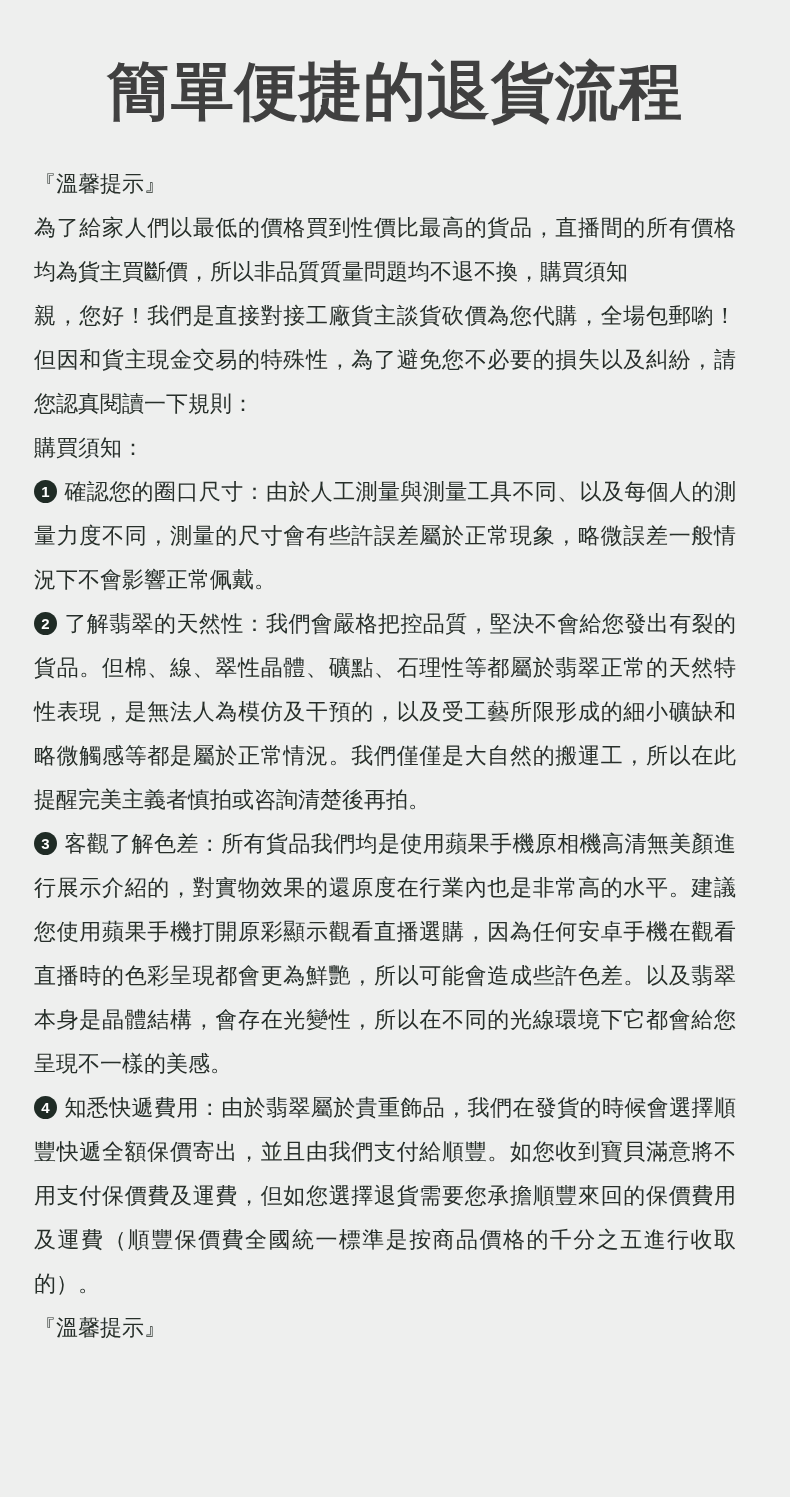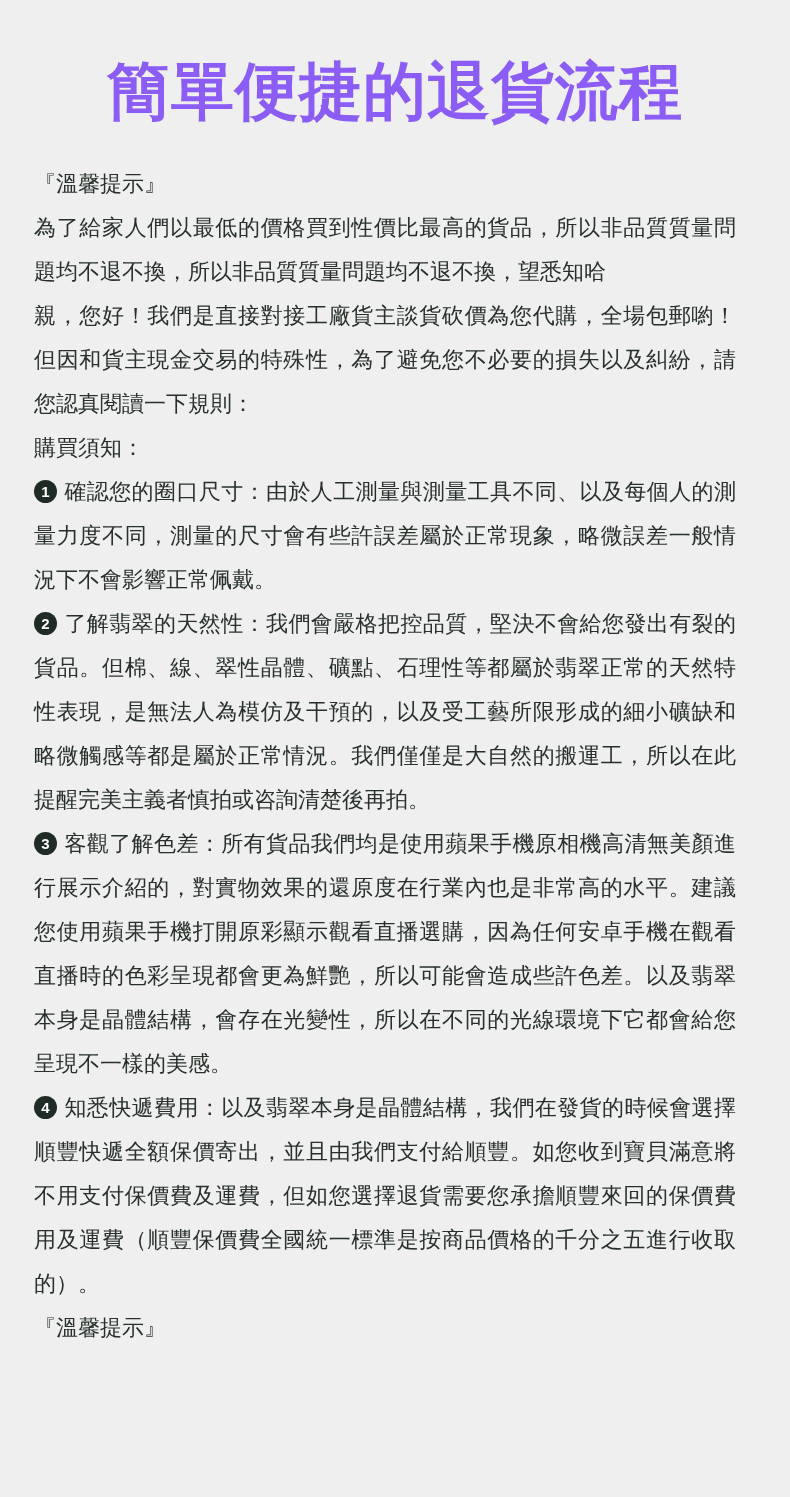--- a/index.html
+++ b/index.html
@@ -18,21 +18,21 @@
     height: 1497px;
     box-sizing: border-box;
   }
   .title {
     margin: 52px 0 0 0;
     text-align: center;
     font-family: "Liberation Serif", serif;
     font-weight: 700;
     font-size: 63px;
     line-height: 80px;
-    color: #8b5cf6;
+    color: #404040;
     letter-spacing: 1px;
   }
   .content {
     box-sizing: border-box;
     padding: 30px 34px 0 34px;
     width: 770px;
   }
   p.para {
     margin: 0;
     font-size: 22px;
@@ -61,32 +61,32 @@
 <body>
 
 <div class="page">
 
   <h1 class="title">簡單便捷的退貨流程</h1>
 
   <div class="content">
 
     <p class="para"><span>『溫馨提示』</span></p>
 
-    <p class="para"><span>為了給家人們以最低的價格買到性價比最高的貨品，所以非品質質量問題均不退不換，所以非品質質量問題均不退不換，望悉知哈</span></p>
+    <p class="para"><span>為了給家人們以最低的價格買到性價比最高的貨品，直播間的所有價格均為貨主買斷價，所以非品質質量問題均不退不換，購買須知</span></p>
 
     <p class="para"><span>親，您好！我們是直接對接工廠貨主談貨砍價為您代購，全場包郵喲！但因和貨主現金交易的特殊性，為了避免您不必要的損失以及糾紛，請您認真閱讀一下規則：</span></p>
 
     <p class="para"><span>購買須知：</span></p>
 
     <p class="para"><span class="badge">1</span><span>確認您的圈口尺寸：由於人工測量與測量工具不同、以及每個人的測量力度不同，測量的尺寸會有些許誤差屬於正常現象，略微誤差一般情況下不會影響正常佩戴。</span></p>
 
     <p class="para"><span class="badge">2</span><span>了解翡翠的天然性：我們會嚴格把控品質，堅決不會給您發出有裂的貨品。但棉、線、翠性晶體、礦點、石理性等都屬於翡翠正常的天然特性表現，是無法人為模仿及干預的，以及受工藝所限形成的細小礦缺和略微觸感等都是屬於正常情況。我們僅僅是大自然的搬運工，所以在此提醒完美主義者慎拍或咨詢清楚後再拍。</span></p>
 
     <p class="para"><span class="badge">3</span><span>客觀了解色差：所有貨品我們均是使用蘋果手機原相機高清無美顏進行展示介紹的，對實物效果的還原度在行業內也是非常高的水平。建議您使用蘋果手機打開原彩顯示觀看直播選購，因為任何安卓手機在觀看直播時的色彩呈現都會更為鮮艷，所以可能會造成些許色差。以及翡翠本身是晶體結構，會存在光變性，所以在不同的光線環境下它都會給您呈現不一樣的美感。</span></p>
 
-    <p class="para"><span class="badge">4</span><span>知悉快遞費用：以及翡翠本身是晶體結構，我們在發貨的時候會選擇順豐快遞全額保價寄出，並且由我們支付給順豐。如您收到寶貝滿意將不用支付保價費及運費，但如您選擇退貨需要您承擔順豐來回的保價費用及運費（順豐保價費全國統一標準是按商品價格的千分之五進行收取的）。</span></p>
+    <p class="para"><span class="badge">4</span><span>知悉快遞費用：由於翡翠屬於貴重飾品，我們在發貨的時候會選擇順豐快遞全額保價寄出，並且由我們支付給順豐。如您收到寶貝滿意將不用支付保價費及運費，但如您選擇退貨需要您承擔順豐來回的保價費用及運費（順豐保價費全國統一標準是按商品價格的千分之五進行收取的）。</span></p>
 
     <p class="para"><span>『溫馨提示』</span></p>
 
 
   </div>
 
 </div>
 
 </body></html>

